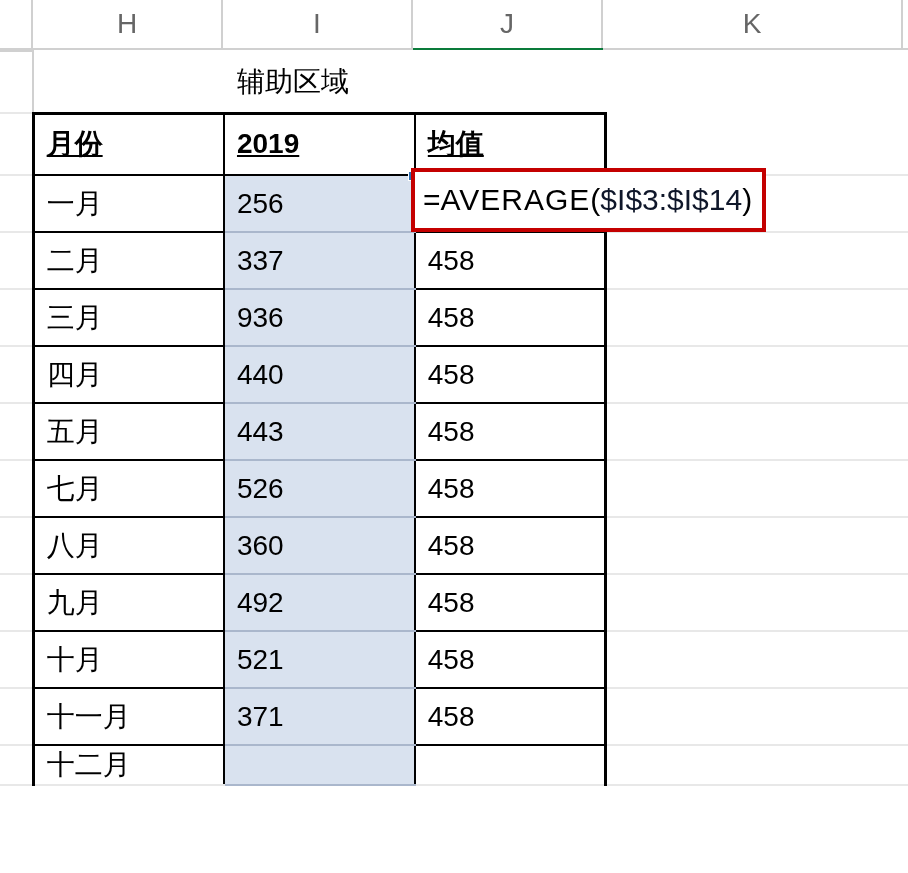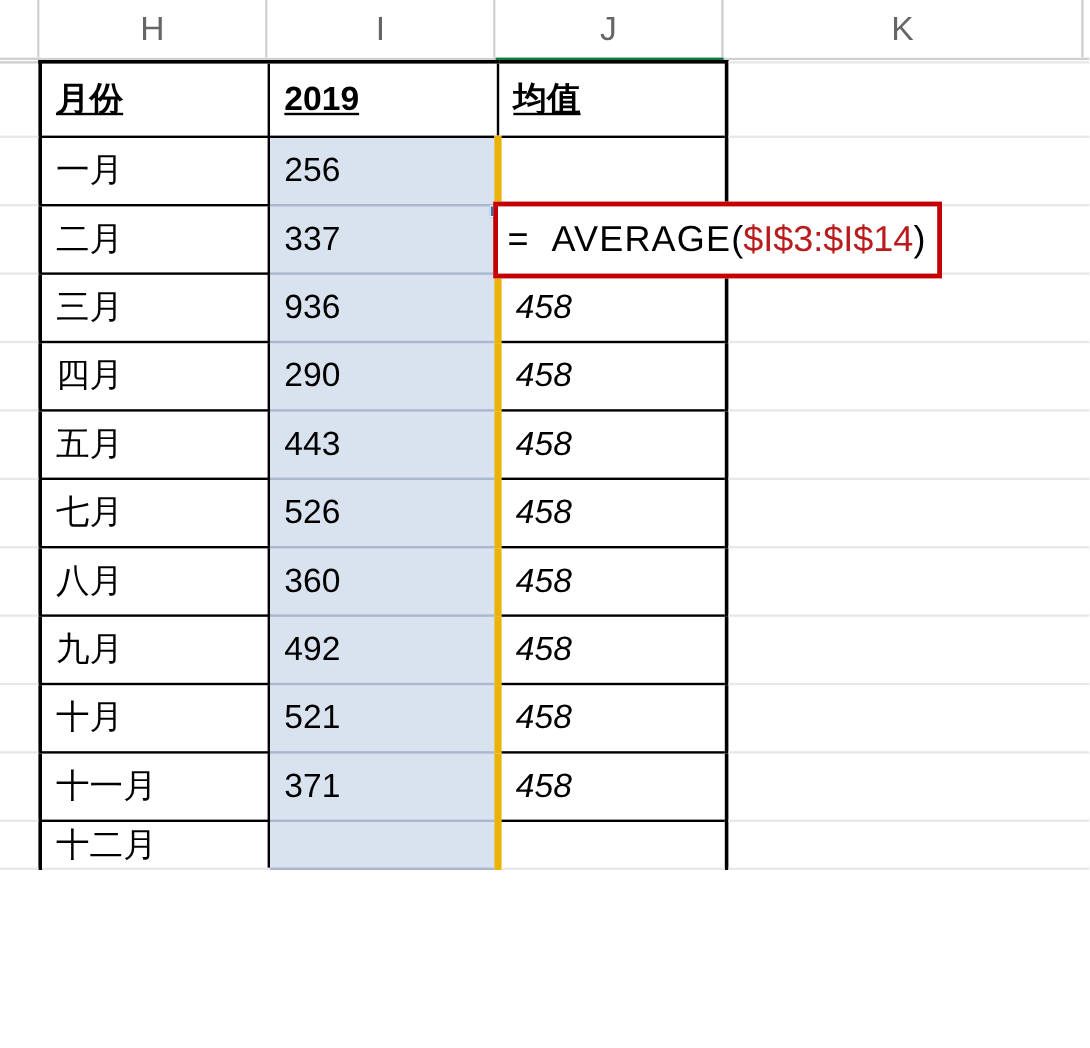--- a/index.html
+++ b/index.html
@@ -92,21 +92,21 @@
   .b-inner-h { border-bottom: 2px solid #000 !important; }
 
   .bold { font-weight: 700; text-decoration: underline; }
 
   
   td.sel-col {
     background: #d9e2ef;
     border-top: 2px solid #aab7cc;
     border-bottom: 2px solid #aab7cc;
   }
-  td.sel-col + td { border-left: 6px solid #eab308; font-style: italic; }
+  td.sel-col + td { border-left: 1px solid #eab308; }
 
   
   .sel-handle {
     position: absolute;
     width: 10px; height: 10px;
     background: #2f6fb0;
     border: 1px solid #fff;
     z-index: 4;
   }
 
@@ -116,22 +116,22 @@
     z-index: 10;
     background: #fff;
     border: 4px solid #c40000;
     font-size: 30px;
     line-height: 1.2;
     padding: 10px 10px 10px 8px;
     white-space: nowrap;
     box-shadow: 0 0 0 1px #fff inset;
   }
   .formula-box .eq { color: #000; }
-  .formula-box .fn { color: #000; letter-spacing: 1px; margin-left: 19px; }
-  .formula-box .ref { color: #b91c1c; }
+  .formula-box .fn { color: #000; letter-spacing: 1px; }
+  .formula-box .ref { color: #0f172a; }
   .formula-box .p { color: #000; }
 
   .active-green-border {
     position: absolute;
     border: 2px solid #0a7b3a;
     z-index: 3;
     pointer-events: none;
   }
 
   .col-J-active-line {
@@ -163,20 +163,27 @@
     <table>
       <colgroup>
         <col class="edge">
           <col class="c">
           <col class="c">
           <col class="c">
           <col class="c-k">
       </colgroup>
       <tbody>
 
+        <tr class="row-label">
+          <td class="left-edge"></td>
+          <td class="no-border"></td>
+          <td class="txt-left no-border">辅助区域</td>
+          <td class="no-border"></td>
+          <td class="no-border"></td>
+        </tr>
 
         <tr class="row-header">
           <td class="left-edge"></td>
           <td class="txt-left bold bt-top bt-left b-inner-v b-inner-h">月份</td>
           <td class="txt-left bold bt-top b-inner-v b-inner-h">2019</td>
           <td class="txt-left bold bt-top bt-right b-inner-h">均值</td>
           <td class="outside"></td>
         </tr>
 
         <tr>
@@ -196,21 +203,21 @@
         <tr>
           <td class="left-edge"></td>
           <td class="txt-left bt-left b-inner-v b-inner-h">三月</td>
           <td class="txt-center sel-col b-inner-v">936</td>
           <td class="txt-center bt-right b-inner-h">458</td>
           <td class="outside"></td>
         </tr>
         <tr>
           <td class="left-edge"></td>
           <td class="txt-left bt-left b-inner-v b-inner-h">四月</td>
-          <td class="txt-center sel-col b-inner-v">290</td>
+          <td class="txt-center sel-col b-inner-v">440</td>
           <td class="txt-center bt-right b-inner-h">458</td>
           <td class="outside"></td>
         </tr>
         <tr>
           <td class="left-edge"></td>
           <td class="txt-left bt-left b-inner-v b-inner-h">五月</td>
           <td class="txt-center sel-col b-inner-v">443</td>
           <td class="txt-center bt-right b-inner-h">458</td>
           <td class="outside"></td>
         </tr>

